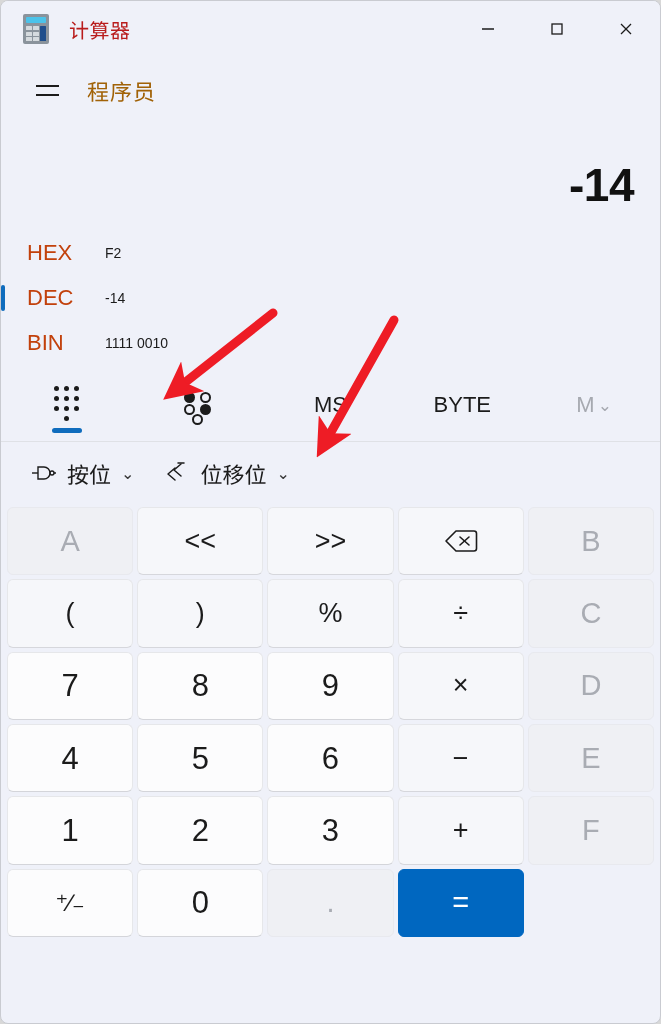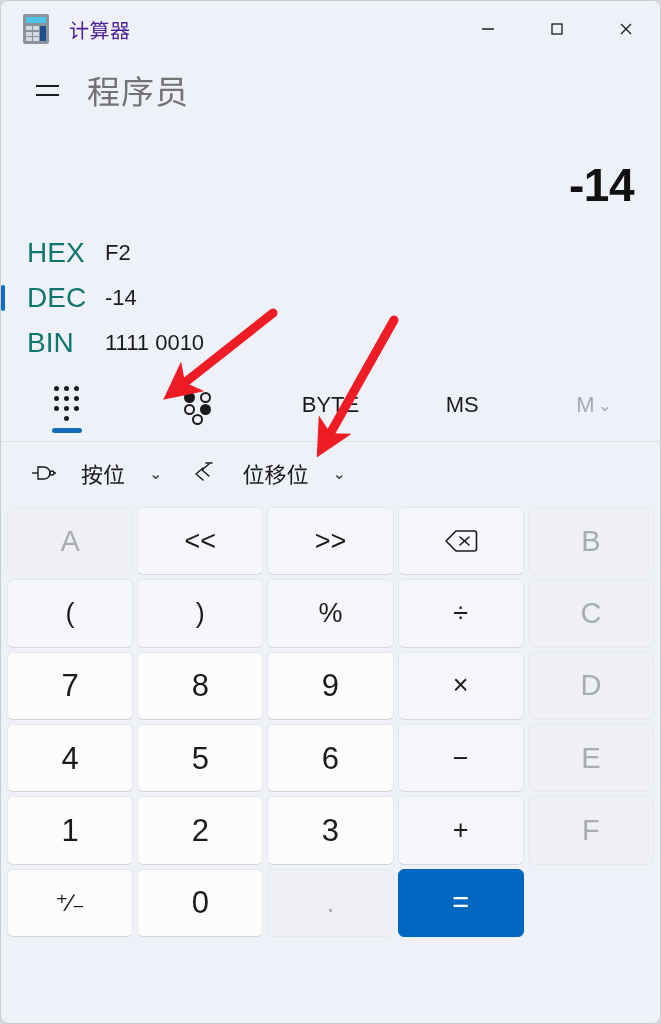--- a/index.html
+++ b/index.html
@@ -64,21 +64,21 @@
     border-radius: 0.5px;
   }
   .app-icon .keys i.accent {
     background: #1f4e8c;
     grid-row: 1 / span 3;
     grid-column: 3;
   }
   .app-title {
     margin-left: 20px;
     font-size: 20px;
-    color: #4c1d95;
+    color: #b91c1c;
     letter-spacing: 0.5px;
   }
   .wincontrols {
     margin-left: auto;
     display: flex;
     align-items: stretch;
     height: 100%;
   }
   .wc {
     width: 69px;
@@ -108,22 +108,22 @@
     border-radius: 4px;
   }
   .hamburger span {
     display: block;
     width: 23px;
     height: 2px;
     background: #1b1b1b;
   }
   .mode-title {
     margin-left: 20px;
-    font-size: 33px;
-    color: #737373;
+    font-size: 22px;
+    color: #a16207;
     letter-spacing: 1px;
   }
 
   
   .display {
     height: 85px;
     display: flex;
     align-items: flex-end;
     justify-content: flex-end;
     padding-right: 26px;
@@ -154,25 +154,25 @@
     top: 50%;
     transform: translateY(-50%);
     width: 4px;
     height: 26px;
     border-radius: 2px;
     background: transparent;
   }
   .radix-row.selected .sel { background: #0f6cbd; }
   .radix-label {
     width: 78px;
-    font-size: 28px;
-    color: #0f766e;
+    font-size: 22px;
+    color: #c2410c;
   }
   .radix-value {
-    font-size: 22px;
+    font-size: 14px;
     color: #1b1b1b;
   }
 
   
   .toolbar {
     height: 72px;
     display: flex;
     align-items: center;
     border-bottom: 1px solid #dfe1e6;
   }
@@ -228,21 +228,21 @@
   .bitwise {
     height: 62px;
     display: flex;
     align-items: center;
     padding-left: 20px;
     gap: 10px;
   }
   .bw-btn {
     display: flex;
     align-items: center;
-    gap: 24px;
+    gap: 10px;
     padding: 6px 10px;
     border-radius: 5px;
     cursor: default;
     font-size: 22px;
     color: #1b1b1b;
     justify-content: flex-end;
   }
   .bw-chevron { font-size: 16px; color: #3a3a3a; }
 
   
@@ -389,25 +389,25 @@
       <span class="bits-icon">
         <i class="fill" style="left:2px;  top:4px;"></i>
         <i class="hollow" style="left:18px; top:4px;"></i>
         <i class="hollow" style="left:2px;  top:16px;"></i>
         <i class="fill" style="left:18px; top:16px;"></i>
         <i class="hollow" style="left:10px; top:26px;"></i>
       </span>
       <span class="tb-underline"></span>
     </div>
     <div class="tb-item">
+      <span>MS</span>
+      <span class="tb-underline"></span>
+    </div>
+    <div class="tb-item">
       <span>BYTE</span>
-      <span class="tb-underline"></span>
-    </div>
-    <div class="tb-item">
-      <span>MS</span>
       <span class="tb-underline"></span>
     </div>
     <div class="tb-item disabled">
       <span>M</span>
       <span class="tb-chevron">⌄</span>
       <span class="tb-underline"></span>
     </div>
   </div>
 
   <div class="bitwise">

